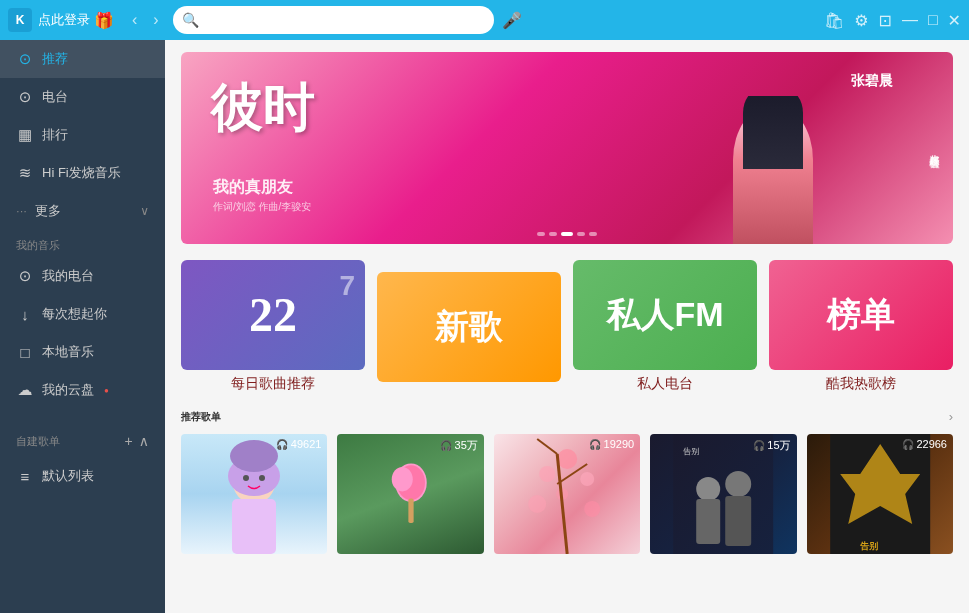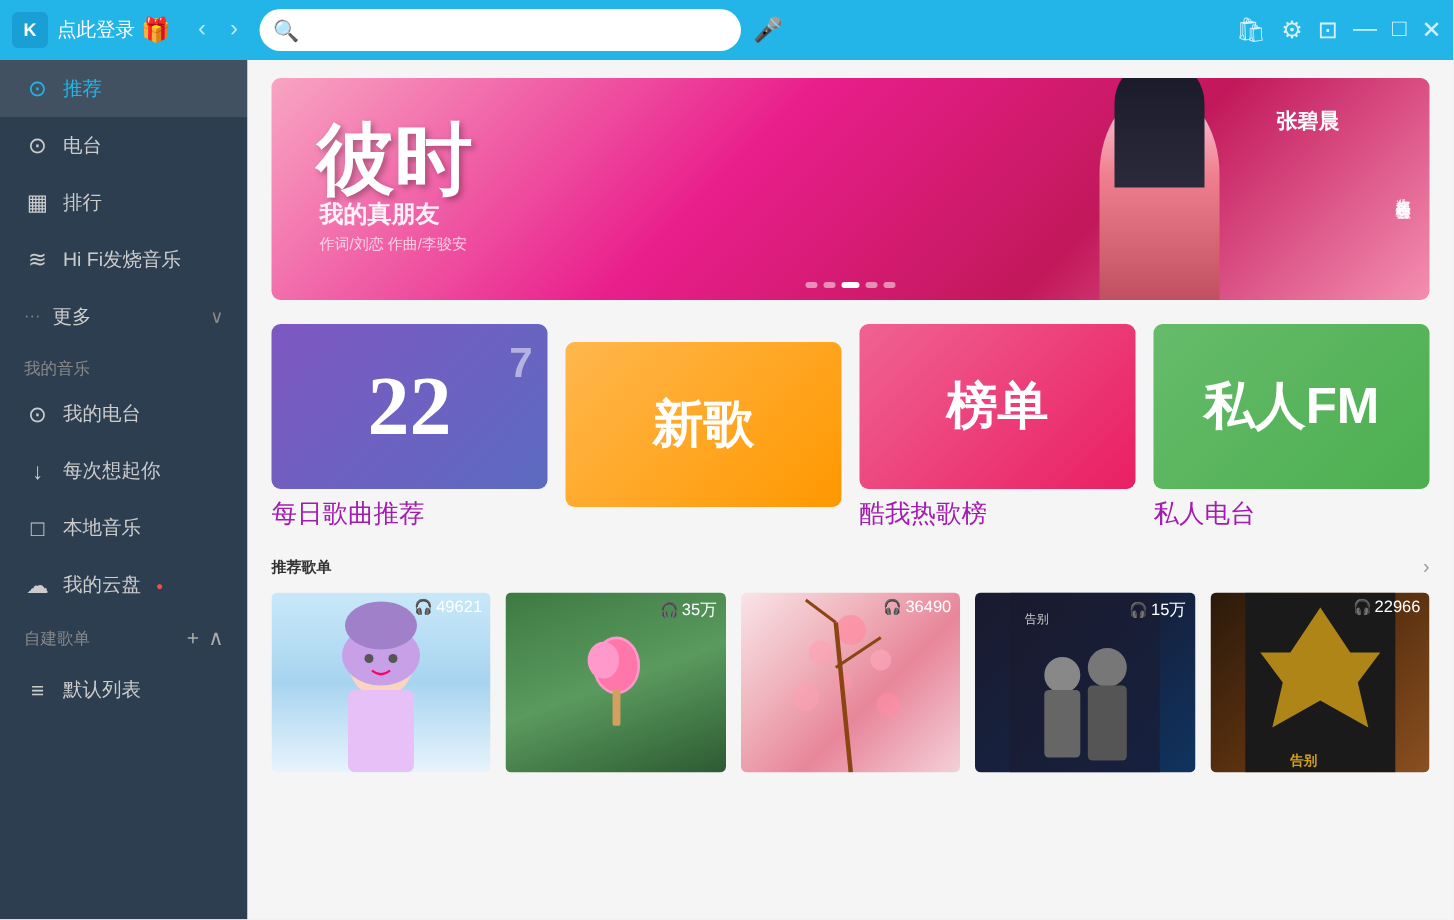--- a/index.html
+++ b/index.html
@@ -90,37 +90,37 @@
     .sidebar-item-more {
       display: flex; align-items: center; justify-content: space-between;
       padding: 10px 16px;
       cursor: pointer;
       color: #ccc;
       font-size: 13px;
     }
     .sidebar-playlist-header {
       display: flex; align-items: center; justify-content: space-between;
       padding: 8px 16px;
-      color: #888; font-size: 11px;
+      color: #888; font-size: 11px; margin-top: 16px;
     }
     .sidebar-playlist-actions { display: flex; gap: 6px; color: #aaa; font-size: 14px; cursor: pointer; }
     .sidebar-dot { color: #e8504a; font-size: 8px; margin-left: 2px; }
 
     
     .content {
       flex: 1;
       background: #f5f5f5;
       overflow-y: auto;
       padding: 12px 16px;
     }
 
     
     .banner {
       width: 100%;
-      height: 148px;
+      height: 192px;
       background: linear-gradient(135deg, #f8a5c2 0%, #e91e8c 40%, #c2185b 70%, #f48fb1 100%);
       border-radius: 6px;
       position: relative;
       overflow: hidden;
       margin-bottom: 16px;
     }
     .banner-text-big {
       position: absolute;
       left: 30px; top: 30px;
       font-size: 52px;
@@ -179,41 +179,42 @@
       justify-content: center;
       cursor: pointer;
       position: relative;
       overflow: hidden;
     }
     .card-1 { background: linear-gradient(135deg, #7e57c2, #5c6bc0); }
     .card-2 { background: linear-gradient(135deg, #ffb74d, #ff9800); margin-top: 12px; }
     .card-3 { background: linear-gradient(135deg, #f06292, #e91e63); }
     .card-4 { background: linear-gradient(135deg, #66bb6a, #4caf50); }
     .card-main-text {
-      font-size: 56px;
+      font-size: 48px;
       font-weight: 900;
       color: white;
       line-height: 1;
       font-family: serif;
     }
     .card-main-text-cn {
       font-size: 34px;
       font-weight: 700;
       color: white;
     }
     .card-sub-num {
       position: absolute;
       top: 10px; right: 10px;
       color: rgba(255,255,255,0.5);
       font-size: 28px;
       font-weight: bold;
     }
     .card-label {
-      font-size: 17px;
-      color: #a21caf;
+      text-align: center;
+      font-size: 14px;
+      color: #7f1d1d;
       margin-top: 5px;
     }
 
     
     .section-header {
       display: flex; align-items: center; justify-content: space-between;
       margin-bottom: 10px;
     }
     .section-title {
       font-size: 10px;
@@ -400,30 +401,30 @@
           <div class="card-sub-num">7</div>
         </div>
         <div class="card-label">每日歌曲推荐</div>
       </div>
       <div>
         <div class="card card-2">
           <div class="card-main-text-cn">新歌</div>
         </div>
       </div>
       <div>
+        <div class="card card-4">
+          <div class="card-main-text-cn">私人FM</div>
+        </div>
+        <div class="card-label">私人电台</div>
+      </div>
+      <div>
         <div class="card card-3">
           <div class="card-main-text-cn">榜单</div>
         </div>
         <div class="card-label">酷我热歌榜</div>
-      </div>
-      <div>
-        <div class="card card-4">
-          <div class="card-main-text-cn">私人FM</div>
-        </div>
-        <div class="card-label">私人电台</div>
       </div>
     </div>
 
     <div class="section-header">
       <span class="section-title">推荐歌单</span>
       <span class="section-more">
         <span>›</span>
       </span>
     </div>
     <div class="playlist-grid">
@@ -475,21 +476,21 @@
               <circle cx="45" cy="60" r="6" fill="rgba(255,150,170,0.5)"></circle>
               <circle cx="20" cy="70" r="9" fill="rgba(255,160,180,0.5)"></circle>
               <circle cx="75" cy="75" r="8" fill="rgba(255,140,165,0.6)"></circle>
               <line x1="50" y1="120" x2="40" y2="20" stroke="#8B4513" stroke-width="3"></line>
               <line x1="40" y1="20" x2="20" y2="5" stroke="#8B4513" stroke-width="2"></line>
               <line x1="40" y1="50" x2="70" y2="30" stroke="#8B4513" stroke-width="2"></line>
             </svg>
           </div>
           <div class="playlist-play-count">
             <span class="play-icon">🎧</span>
-            <span>36490</span>
+            <span>19290</span>
           </div>
         </div>
       </div>
 
       <div class="playlist-item">
         <div class="playlist-thumb">
           <div class="movie-dark">
             <svg viewBox="0 0 100 120" width="100%" height="100%" style="position:absolute;">
               <rect x="0" y="0" width="100" height="120" fill="url(#darkGrad)"></rect>
               <defs>

